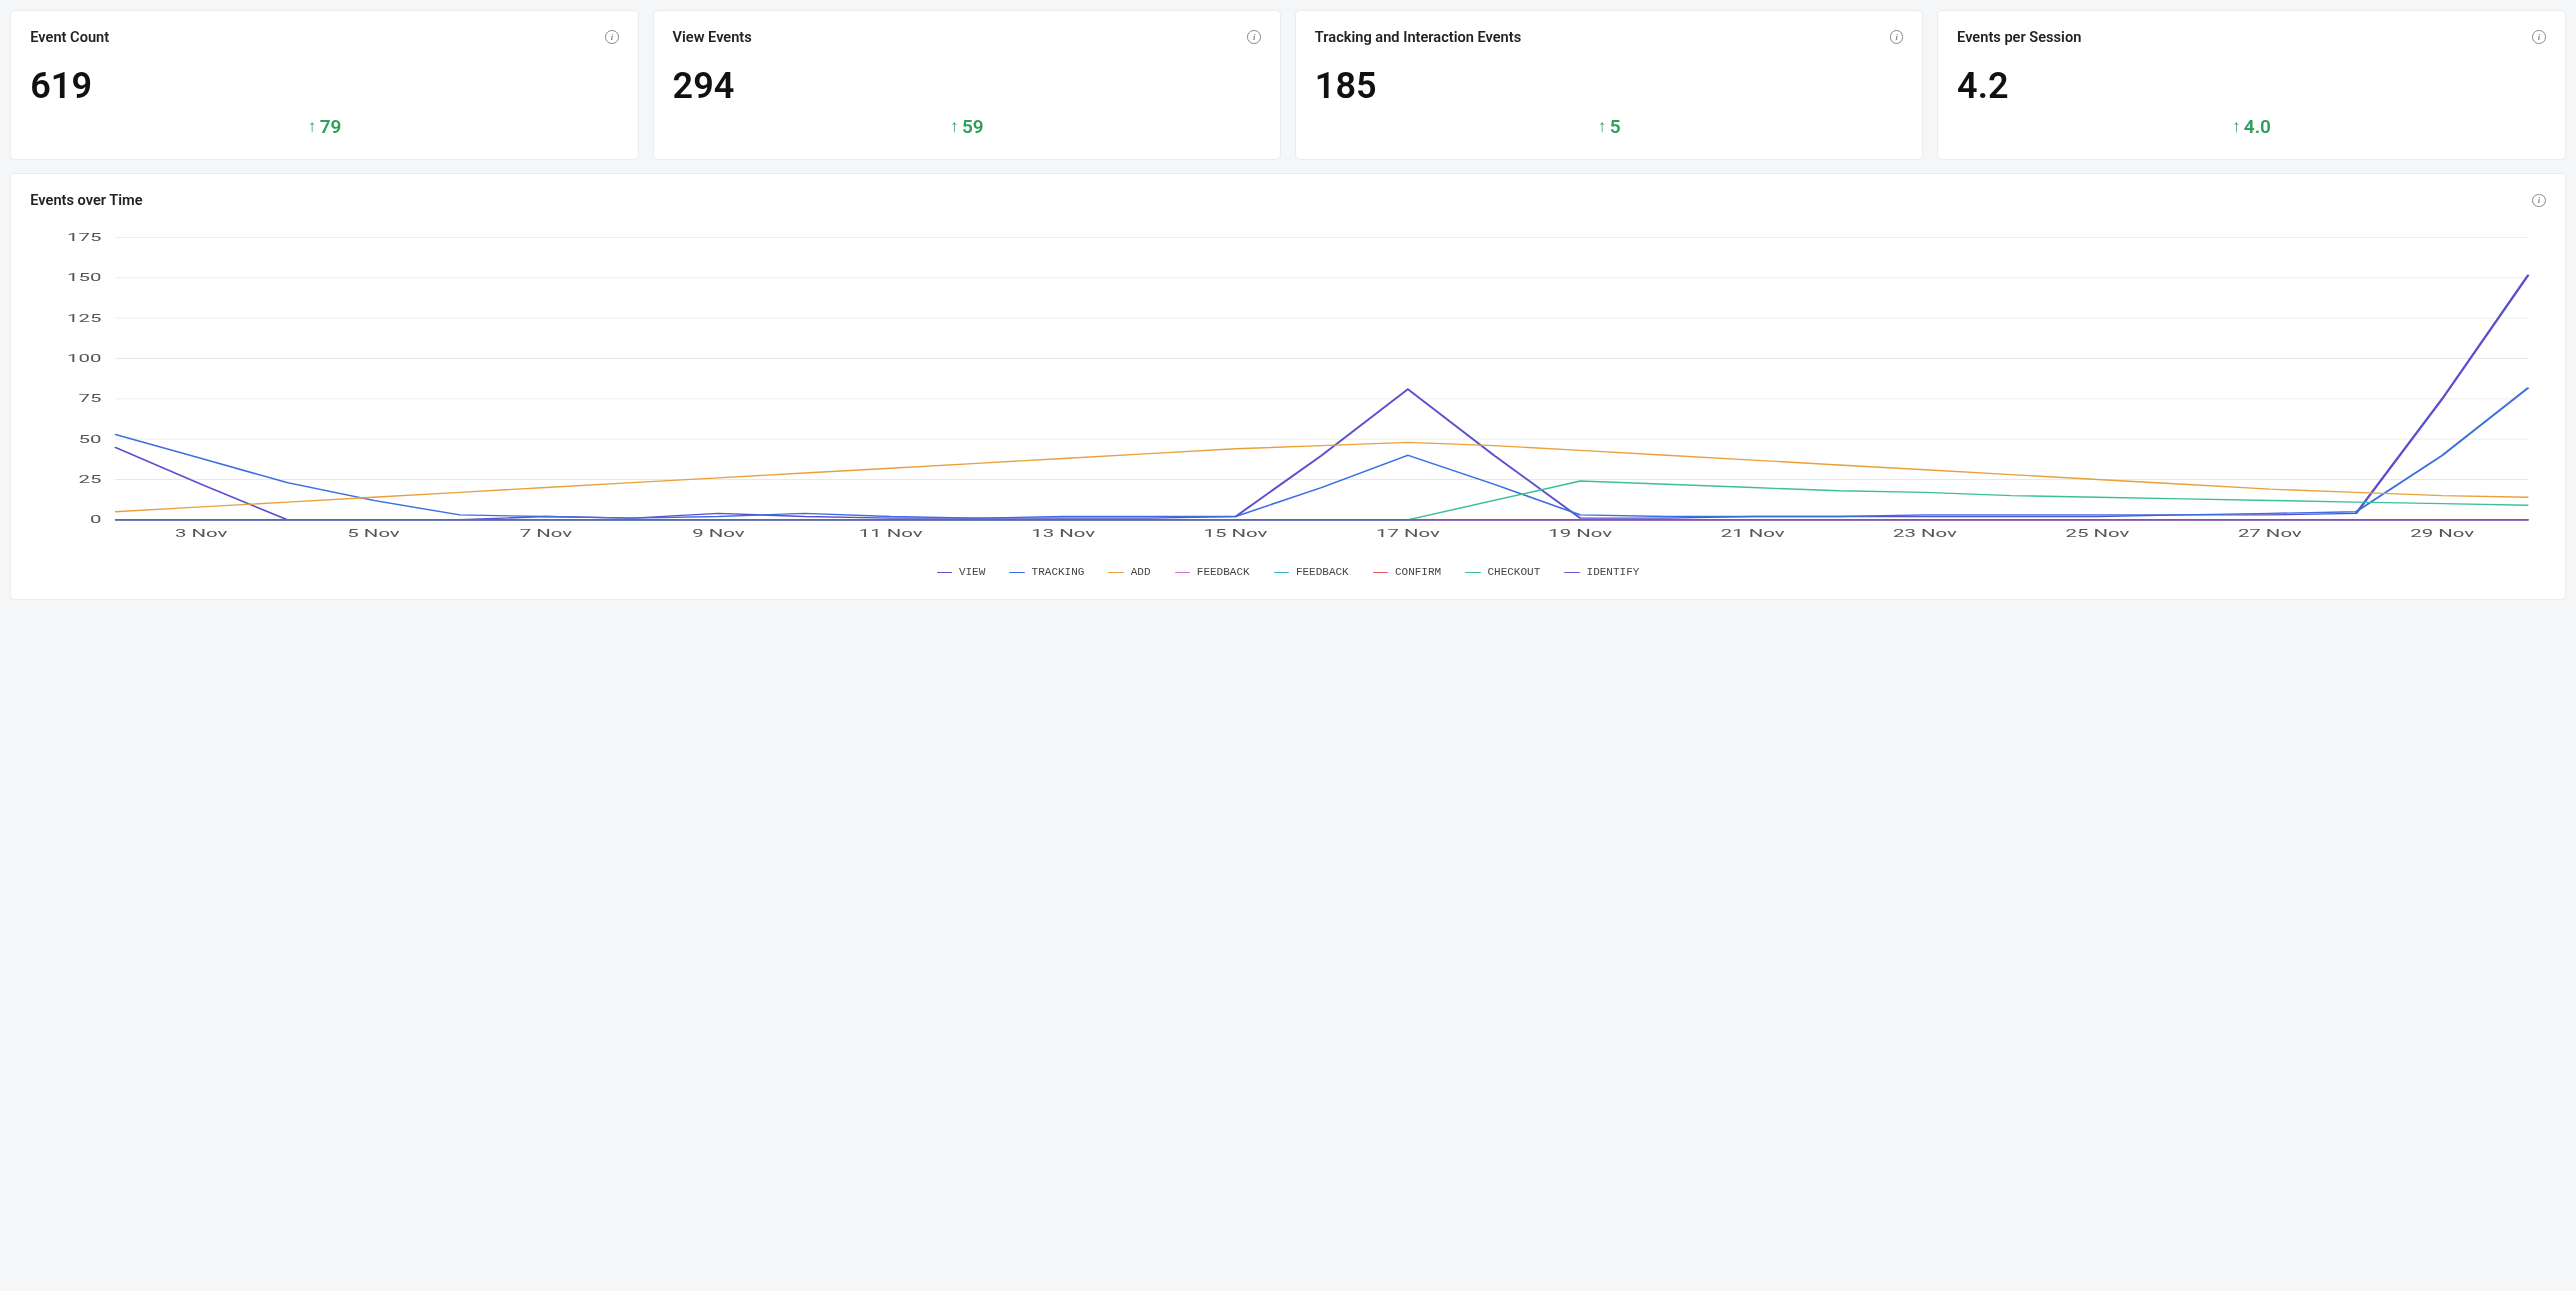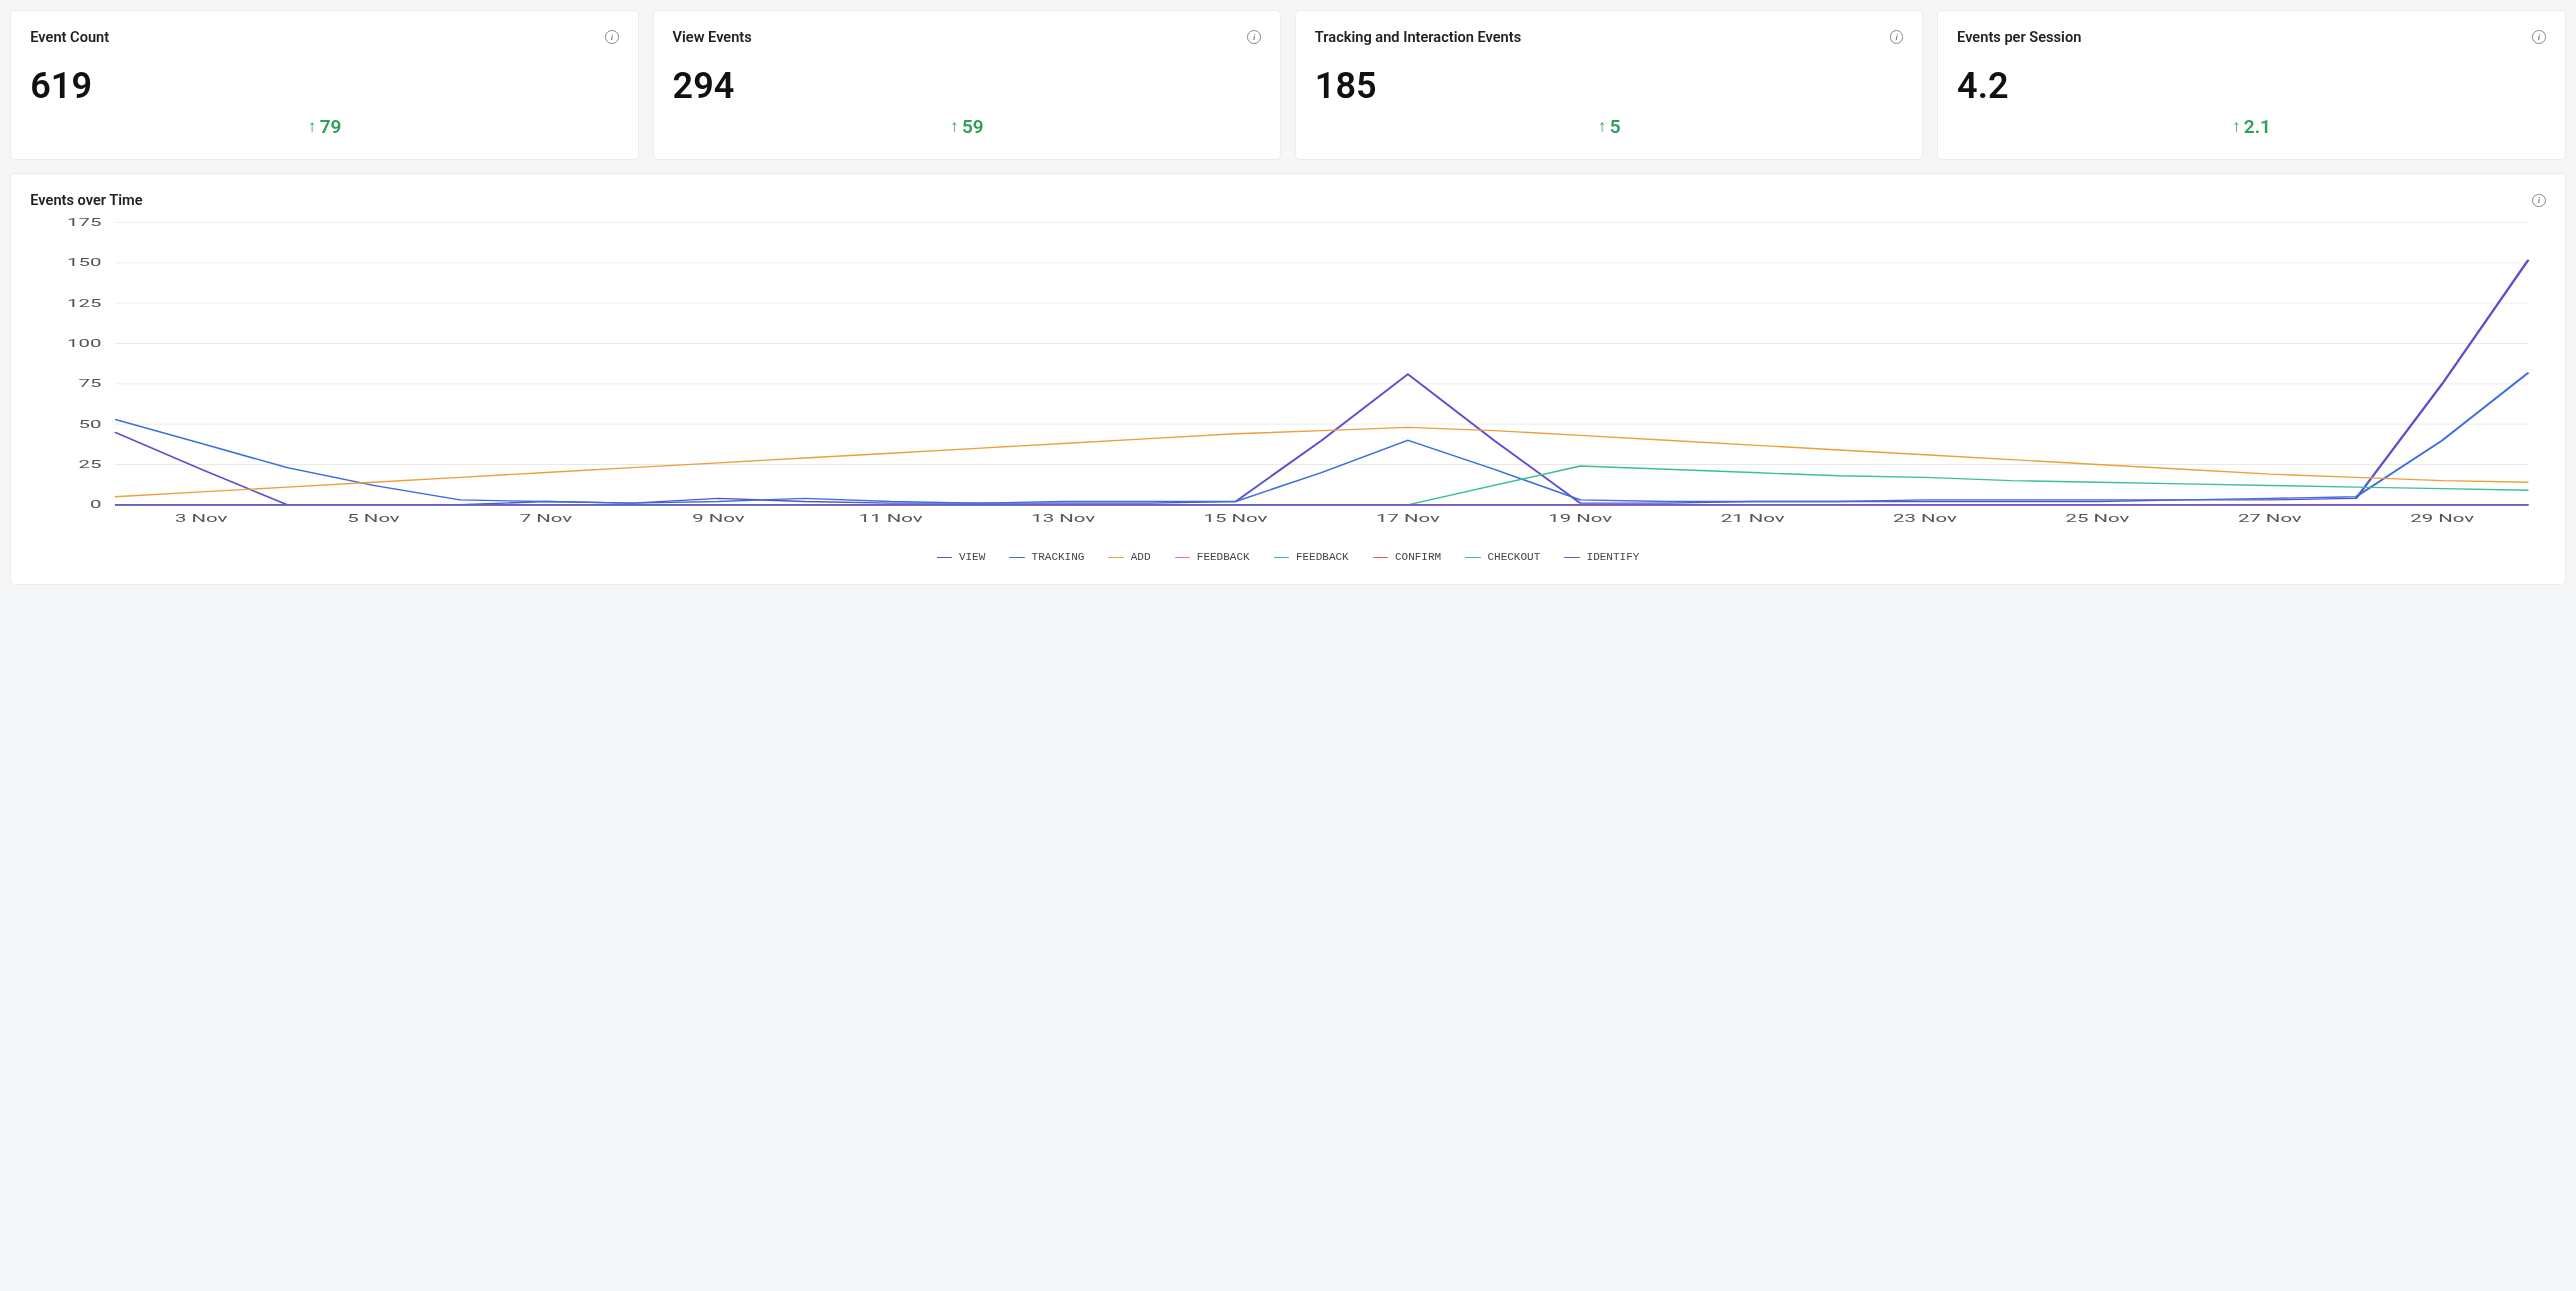--- a/index.html
+++ b/index.html
@@ -73,21 +73,21 @@
   .chart-card {
     background: #fff;
     border: 0.9px solid #ececec;
     border-radius: 5.1px;
     padding: 17px 19px 20.6px 19px;
   }
   .chart-header {
     display: flex;
     justify-content: space-between;
     align-items: center;
-    margin-bottom: 5px;
+    margin-bottom: 20px;
   }
   .chart-title {
     font-size: 14.6px;
     font-weight: 600;
     color: #222;
   }
   .chart-area { width: 100%; }
   svg { display: block; }
   .grid-line { stroke: #e8e8e8; stroke-width: 1; }
   .axis-label { font-size: 12px; fill: #555; }
@@ -144,21 +144,21 @@
       </div>
     </div>
     <div class="card">
       <div class="card-header">
         <div class="card-title">Events per Session</div>
         <span class="info-icon">i</span>
       </div>
       <div class="kpi-value">4.2</div>
       <div class="kpi-delta">
         <span class="arrow-up">↑</span>
-        <span>2.1</span>
+        <span>4.0</span>
       </div>
     </div>
   </div>
 
 <div class="chart-card">
   <div class="chart-header">
     <div class="chart-title">Events over Time</div>
     <span class="info-icon">i</span>
   </div>
   <div class="chart-area">

